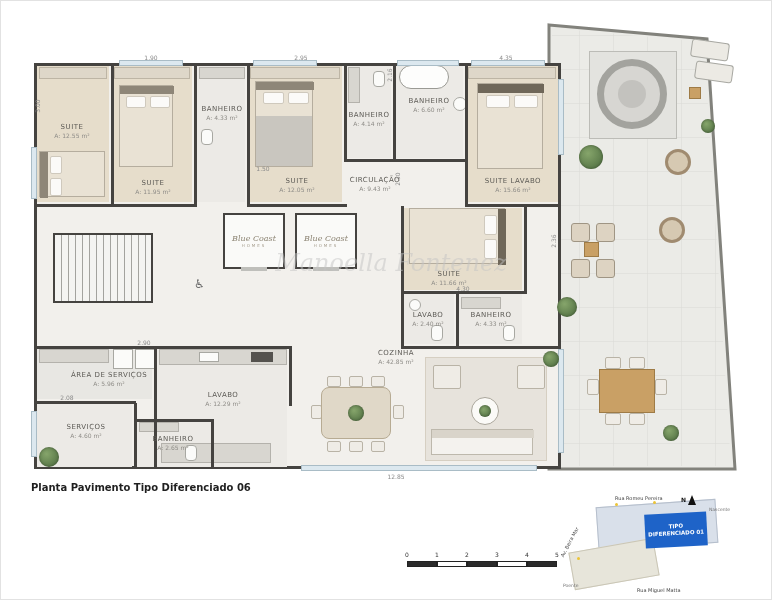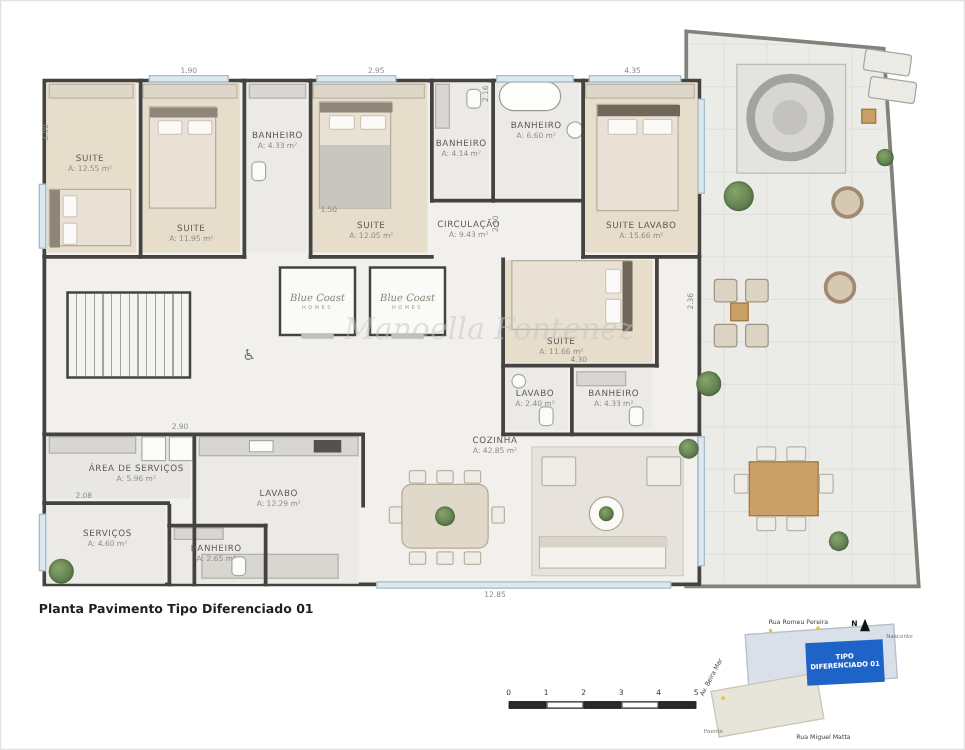--- a/index.html
+++ b/index.html
@@ -323,21 +323,21 @@
   <span class="dim" style="left:66px;top:396px">2.08</span>
   <span class="dim" style="left:143px;top:341px">2.90</span>
   <span class="dim" style="left:395px;top:475px">12.85</span>
   <span class="dim" style="left:262px;top:167px">1.50</span>
   <span class="dim v" style="left:552px;top:240px">2.36</span>
 
   <div class="wm">
     <div class="wm-name">Manoella Fontenez</div>
   </div>
 
-  <div class="plan-title">Planta Pavimento Tipo Diferenciado 01</div>
+  <div class="plan-title">Planta Pavimento Tipo Diferenciado 06</div>
 
   <div class="scalebar">
     <span class="sb-num" style="left:-2px">0</span>
     <span class="sb-num" style="left:28px">1</span>
     <span class="sb-num" style="left:58px">2</span>
     <span class="sb-num" style="left:88px">3</span>
     <span class="sb-num" style="left:118px">4</span>
     <span class="sb-num" style="left:148px">5</span>
     <div class="sb-seg" style="left:0;background:#2b2b2b"></div>
     <div class="sb-seg" style="left:30px;background:#fff"></div>

